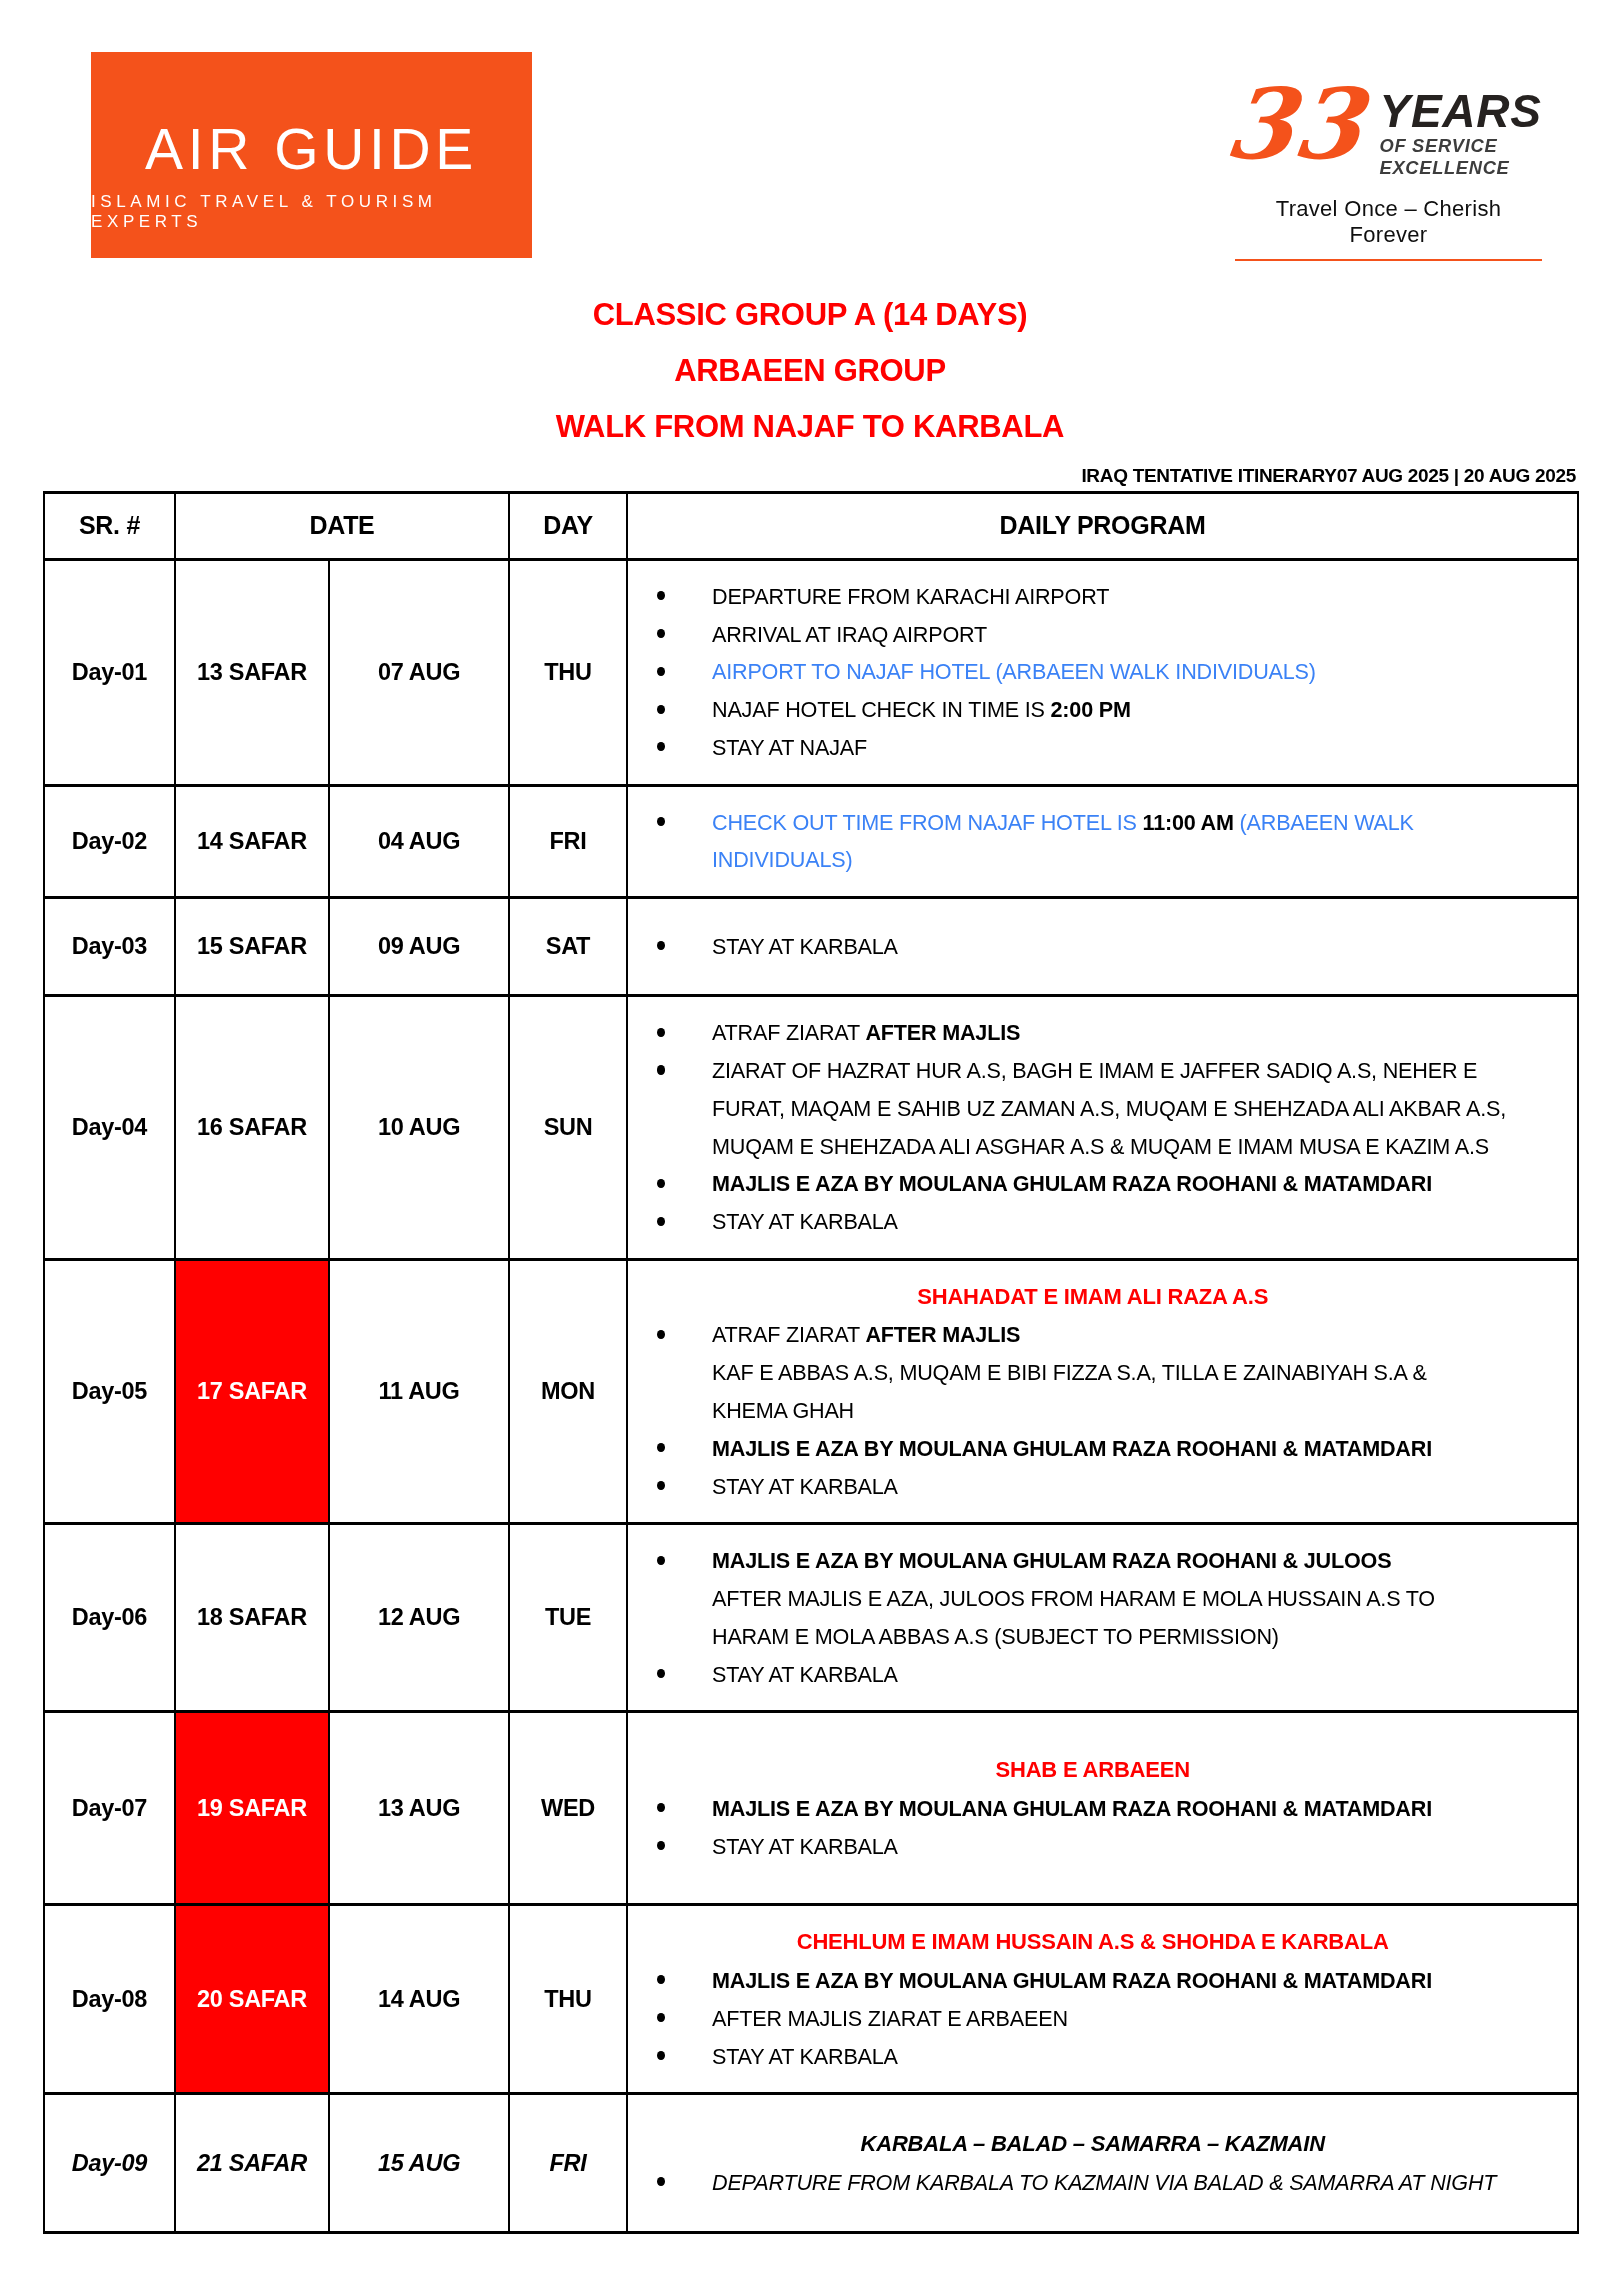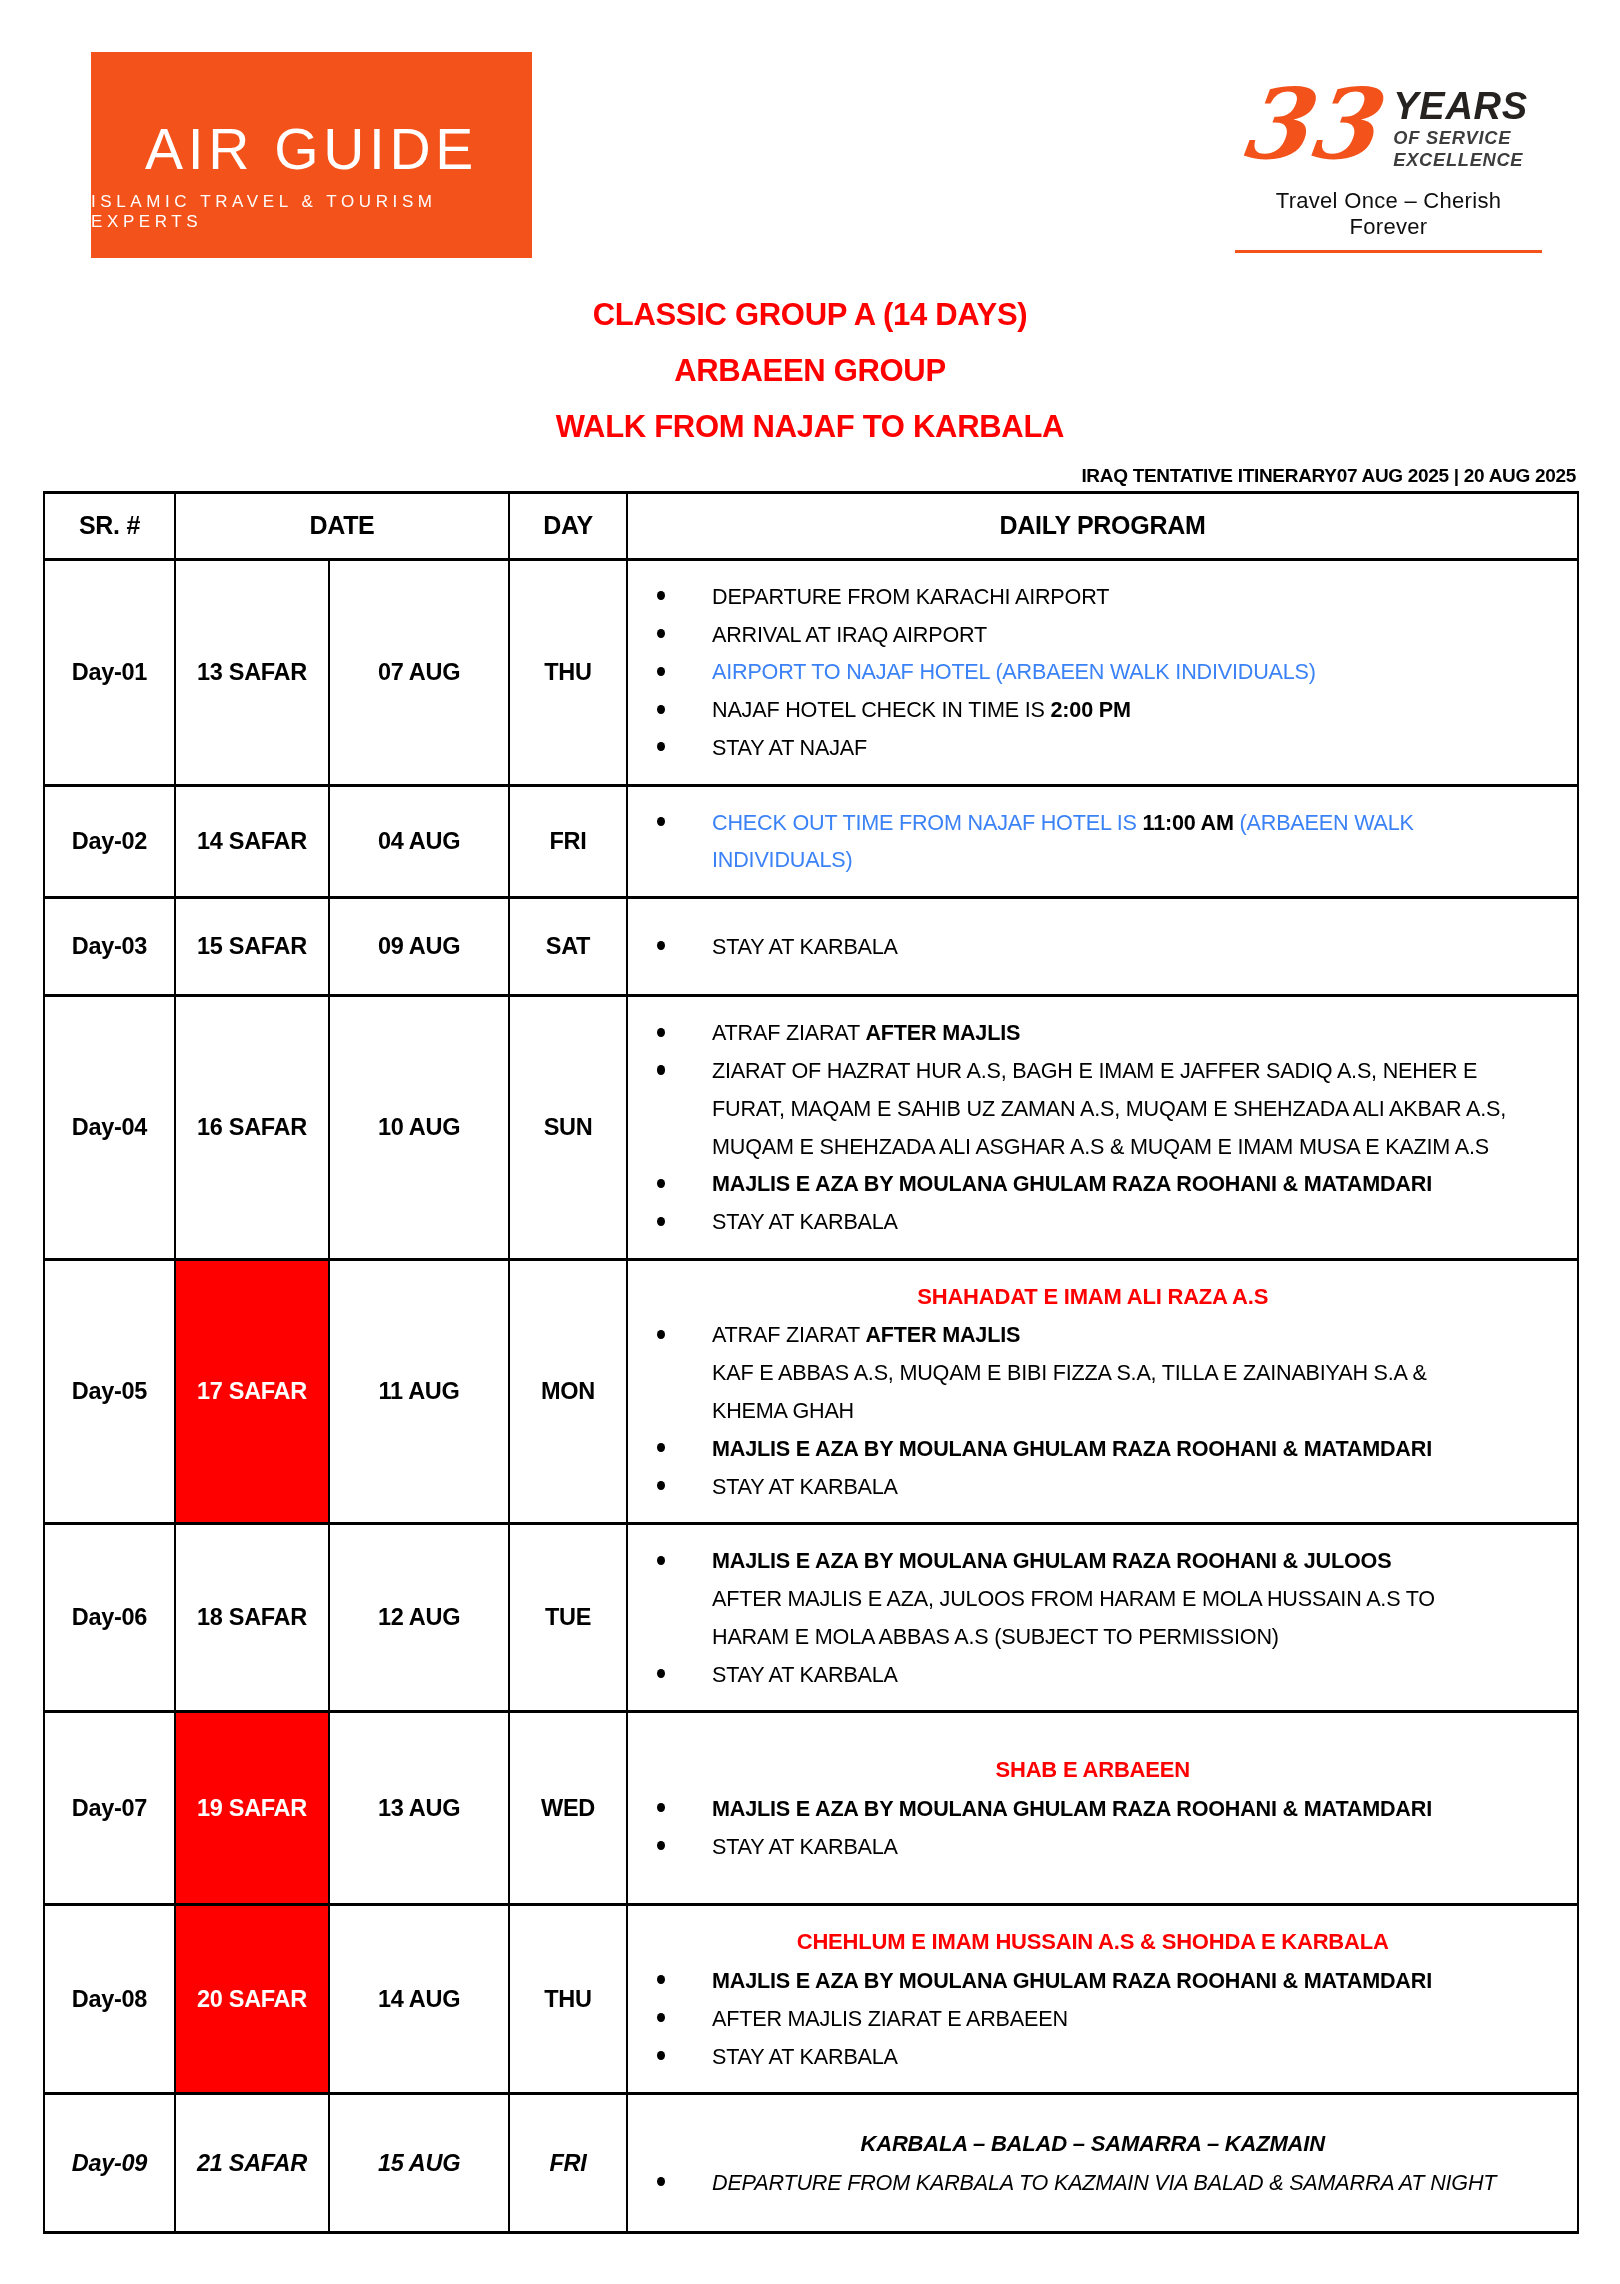--- a/index.html
+++ b/index.html
@@ -17,21 +17,21 @@
   .logo-title { color:#fff; font-size:57px; font-weight:400; letter-spacing:4.6px; line-height:1; }
   .logo-sub { color:#fff; font-size:17px; font-weight:400; letter-spacing:4.6px; margin-top:14.4px; }
 
   .badge { position:absolute; right:78px; top:78px; width:307px; text-align:center; }
   .badge-top { display:flex; justify-content:center; align-items:flex-start; }
   .badge-33 {
     font-family:"DejaVu Serif", serif; font-style:italic; font-weight:bold;
     font-size:97px; line-height:0.95; color:#F4521B; transform:skewX(-10deg);
   }
   .badge-col { text-align:left; margin-left:9.1px; padding-top:9.1px; }
-  .badge-years { display:block; font-size:38px; font-weight:bold; font-style:italic; color:#262220; letter-spacing:0.7px; line-height:1.05; }
+  .badge-years { display:block; font-size:46px; font-weight:bold; font-style:italic; color:#262220; letter-spacing:0.7px; line-height:1.05; }
   .badge-line { display:block; font-size:18.3px; font-weight:bold; font-style:italic; color:#3d3d3d; letter-spacing:0.7px; line-height:1.2; }
   .badge-tagline { margin-top:17px; font-size:22px; color:#0f0f0f; letter-spacing:0.3px; }
   .badge-rule { margin-top:10.5px; height:2.6px; background:#F4521B; width:100%; }
 
   
   .titles { margin-top:39px; text-align:center; color:#FF0000; font-weight:bold; font-size:31px; line-height:1.8; letter-spacing:-0.3px; }
 
   
   .subheader { display:flex; justify-content:flex-end; align-items:flex-end;
     margin:10.5px 44px 3.9px 43px; font-weight:bold; font-size:19px; letter-spacing:-0.3px; }

